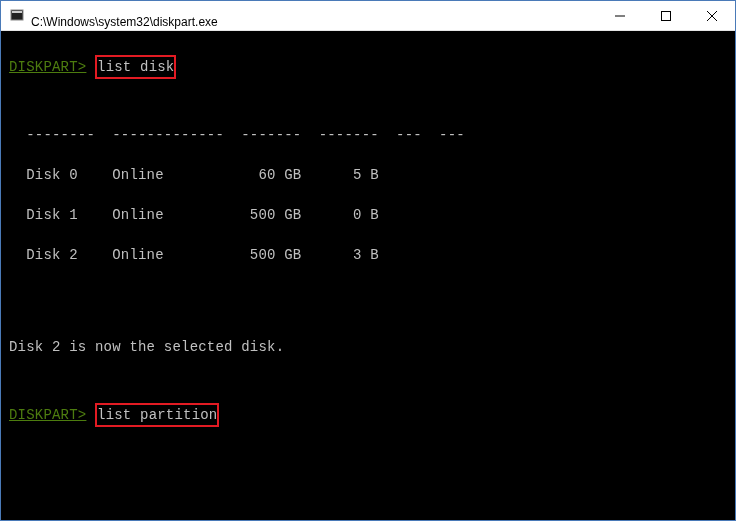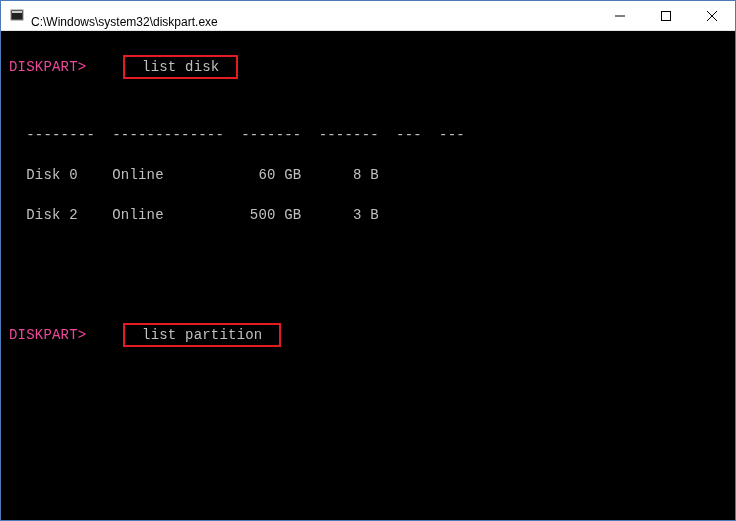--- a/index.html
+++ b/index.html
@@ -51,27 +51,26 @@
       background: #000;
       color: #c0c0c0;
       font-size: 14px;
       line-height: 20px;
       padding: 4px 8px;
       overflow: hidden;
       white-space: pre;
       letter-spacing: 0.2px;
     }
     .line { white-space: pre; }
-    .prompt { color: #ec4899; }
+    .prompt { color: #4d7c0f; text-decoration: underline; }
     .boxed {
       border: 2px solid #e31b23;
-      padding: 0 17px;
+      padding: 0 0;
       display: inline-block;
       color: #c0c0c0;
-      margin-left: 28px;
     }
     .spacer { height: 6px; }
   </style>
 </head>
 <body>
 
 <div class="window">
   <div class="titlebar">
     <span class="icon">
       <svg width="14" height="14" viewBox="0 0 14 14">
@@ -95,24 +94,26 @@
           <line x1="0" y1="0" x2="10" y2="10" stroke="#000" stroke-width="1"></line>
           <line x1="10" y1="0" x2="0" y2="10" stroke="#000" stroke-width="1"></line>
         </svg>
     </div>
   </div>
 
   <div class="terminal">
 <div class="line"><span class="prompt">DISKPART&gt;</span> <span class="boxed">list disk</span></div>
 <div class="spacer"></div>
 <div class="line">  --------  -------------  -------  -------  ---  ---</div>
-<div class="line">  Disk 0    Online           60 GB      8 B</div>
+<div class="line">  Disk 0    Online           60 GB      5 B</div>
+<div class="line">  Disk 1    Online          500 GB      0 B</div>
 <div class="line">  Disk 2    Online          500 GB      3 B</div>
 <div class="spacer"></div>
 <div class="spacer"></div>
+<div class="line">Disk 2 is now the selected disk.</div>
 <div class="spacer"></div>
 <div class="line"><span class="prompt">DISKPART&gt;</span> <span class="boxed">list partition</span></div>
 
 
 
 
 
 
 
 

